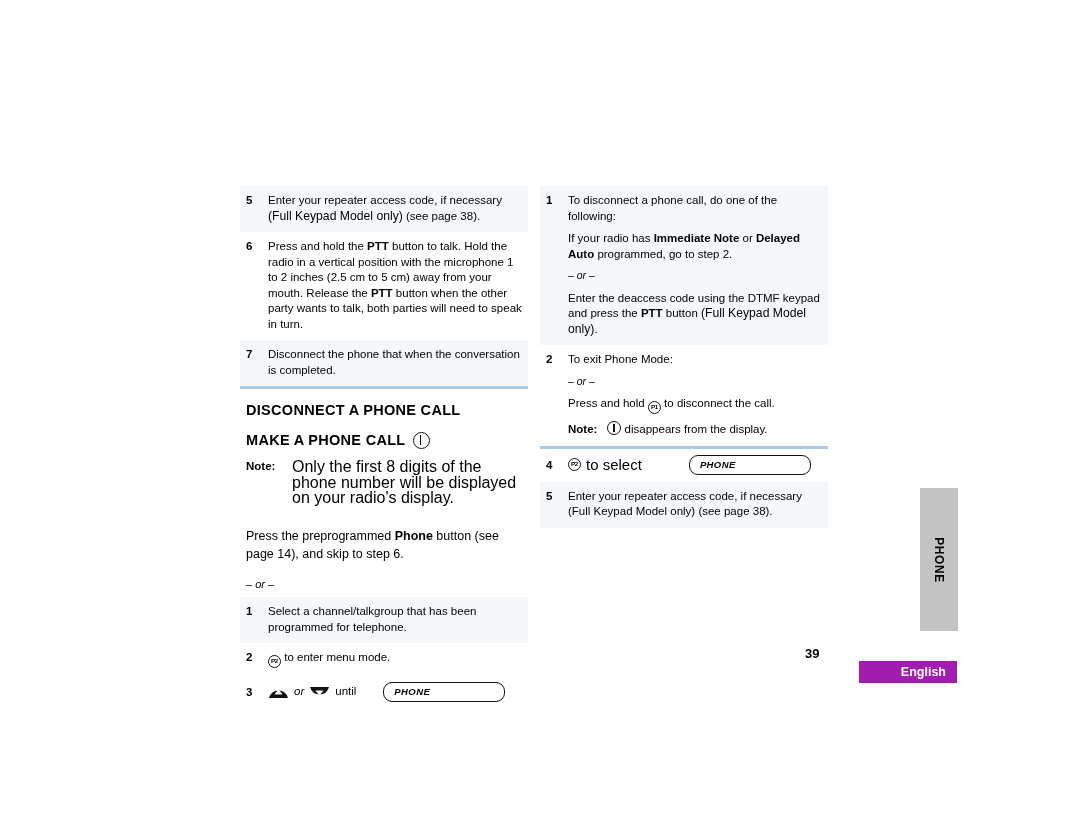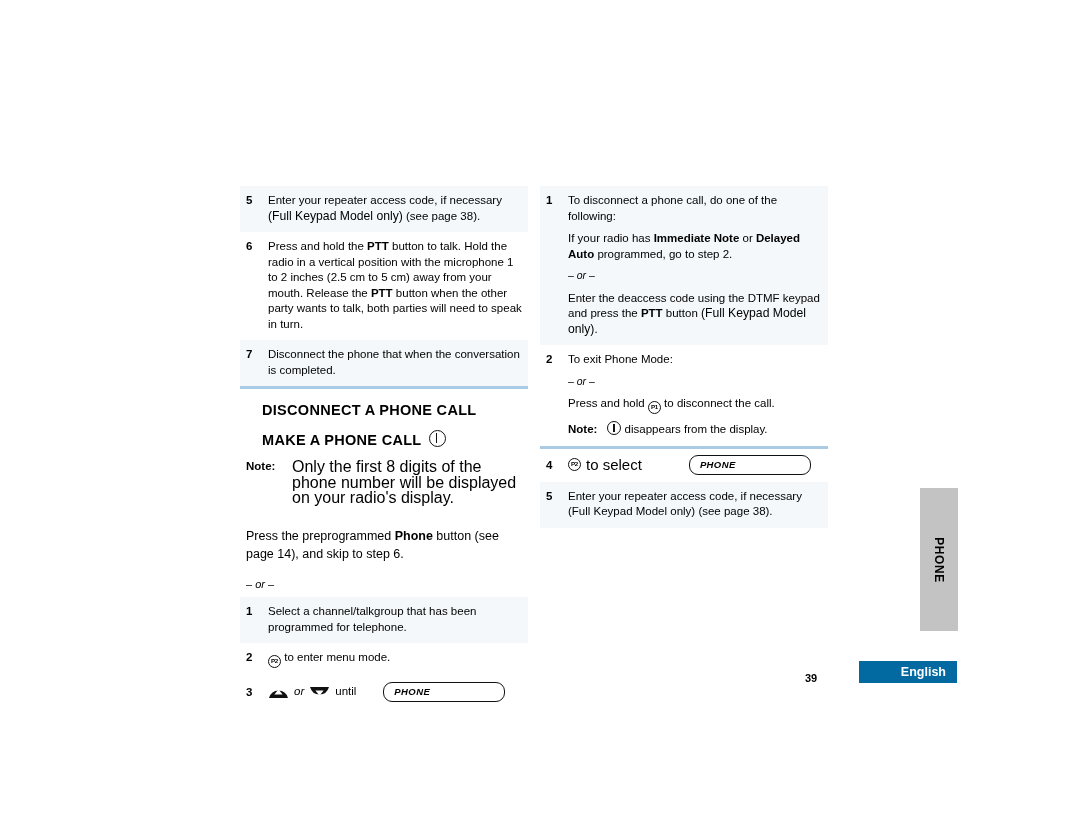--- a/index.html
+++ b/index.html
@@ -93,22 +93,22 @@
     background: #a9cbe3;
     width: 288px;
   }
   .heading {
     font-size: 14.5px;
     font-weight: bold;
     letter-spacing: 0.3px;
     padding: 11px 6px 2px 6px;
     line-height: 20px;
     display: flex;
+    align-items: center;
     gap: 7px;
-    margin-left: 16px;
   }
   .heading.second { padding-top: 8px; padding-bottom: 6px; }
 
   
   .para {
     font-size: 12.5px;
     line-height: 17.5px;
     padding: 4px 6px 0 6px;
     width: 288px;
     box-sizing: border-box;
@@ -210,35 +210,35 @@
     font-weight: bold;
     letter-spacing: 0.6px;
   }
 
   .footer-lang {
     position: absolute;
     left: 859px;
     top: 661px;
     width: 98px;
     height: 22px;
-    background: #0369a1;
+    background: #a21caf;
     color: #ffffff;
     font-size: 12.5px;
     font-weight: bold;
     text-align: right;
     padding-right: 11px;
     line-height: 22px;
     box-sizing: border-box;
   }
 
   .page-num {
     position: absolute;
     left: 805px;
-    top: 672px;
-    font-size: 11px;
+    top: 646px;
+    font-size: 13px;
     font-weight: bold;
   }
 </style>
 </head>
 <body>
 
 <div class="page">
 
   <div class="col col-left">
 

